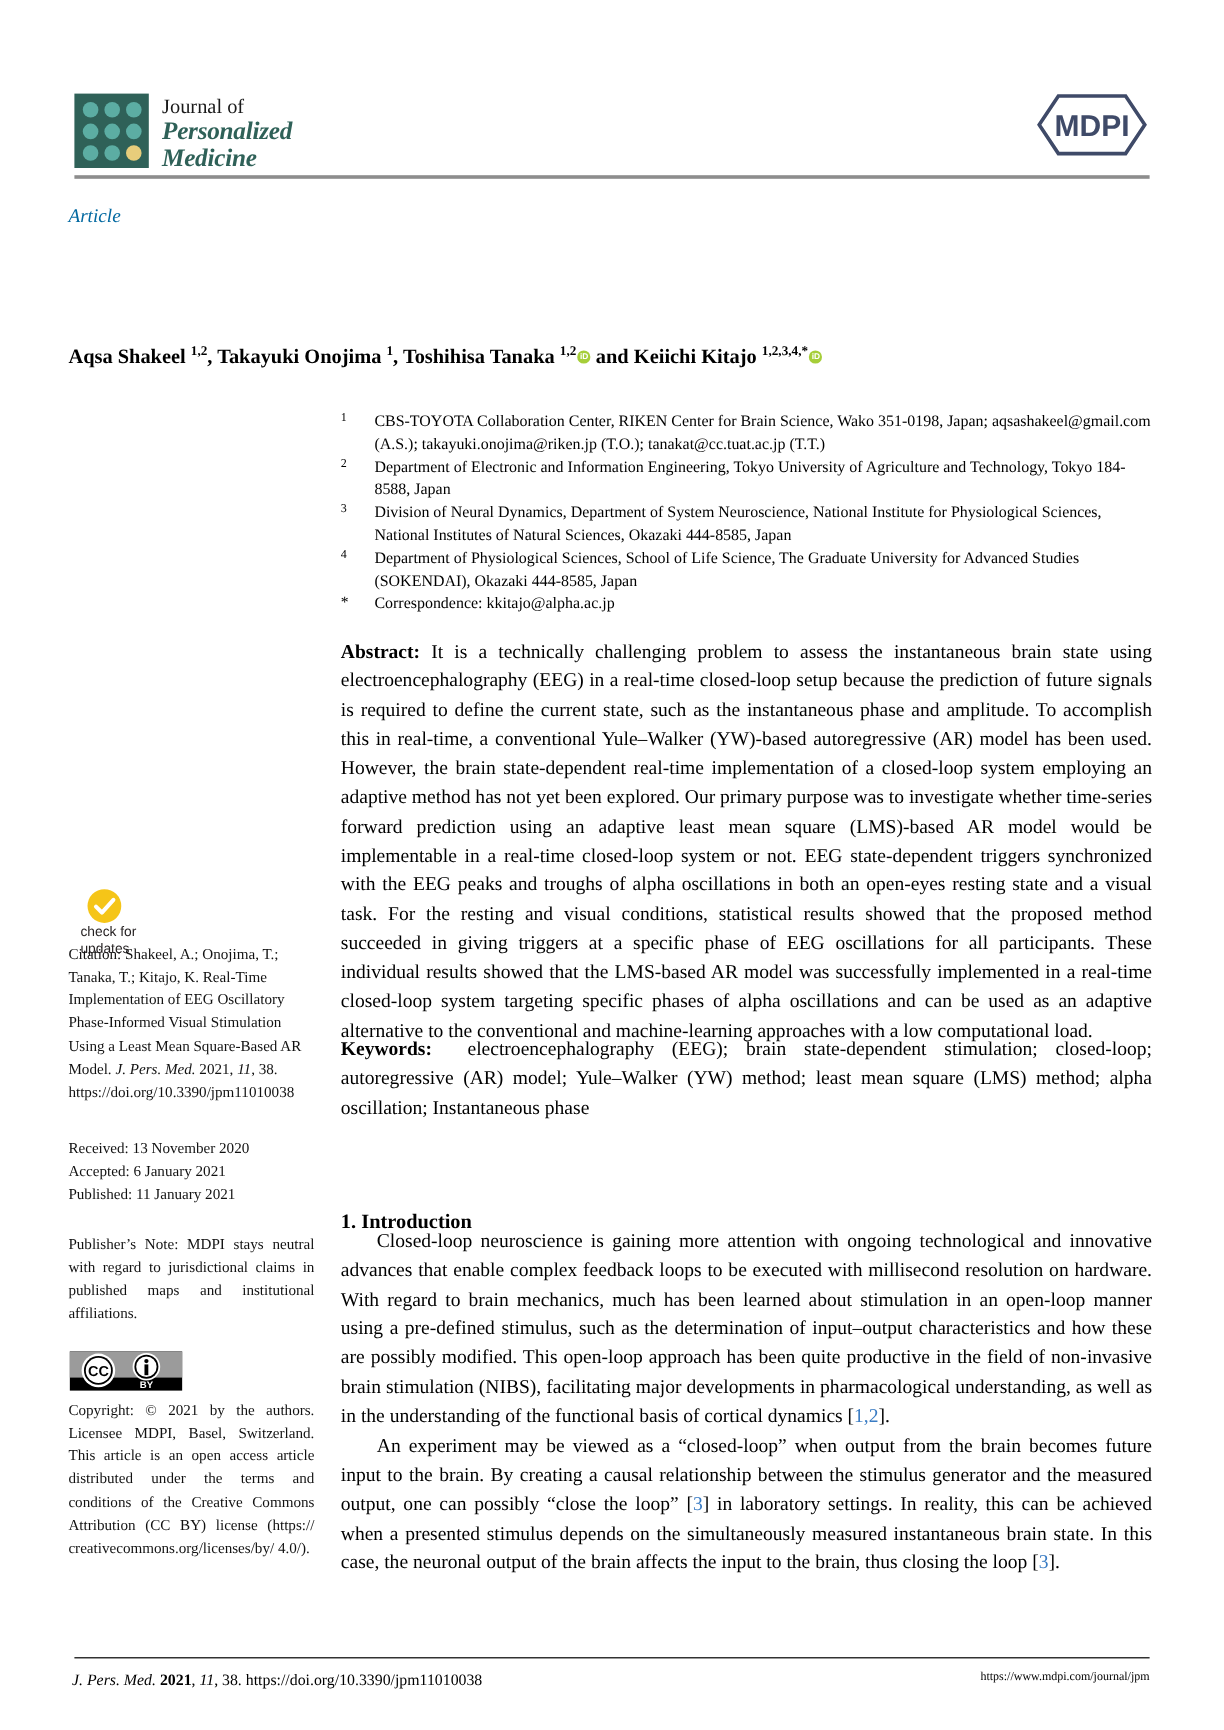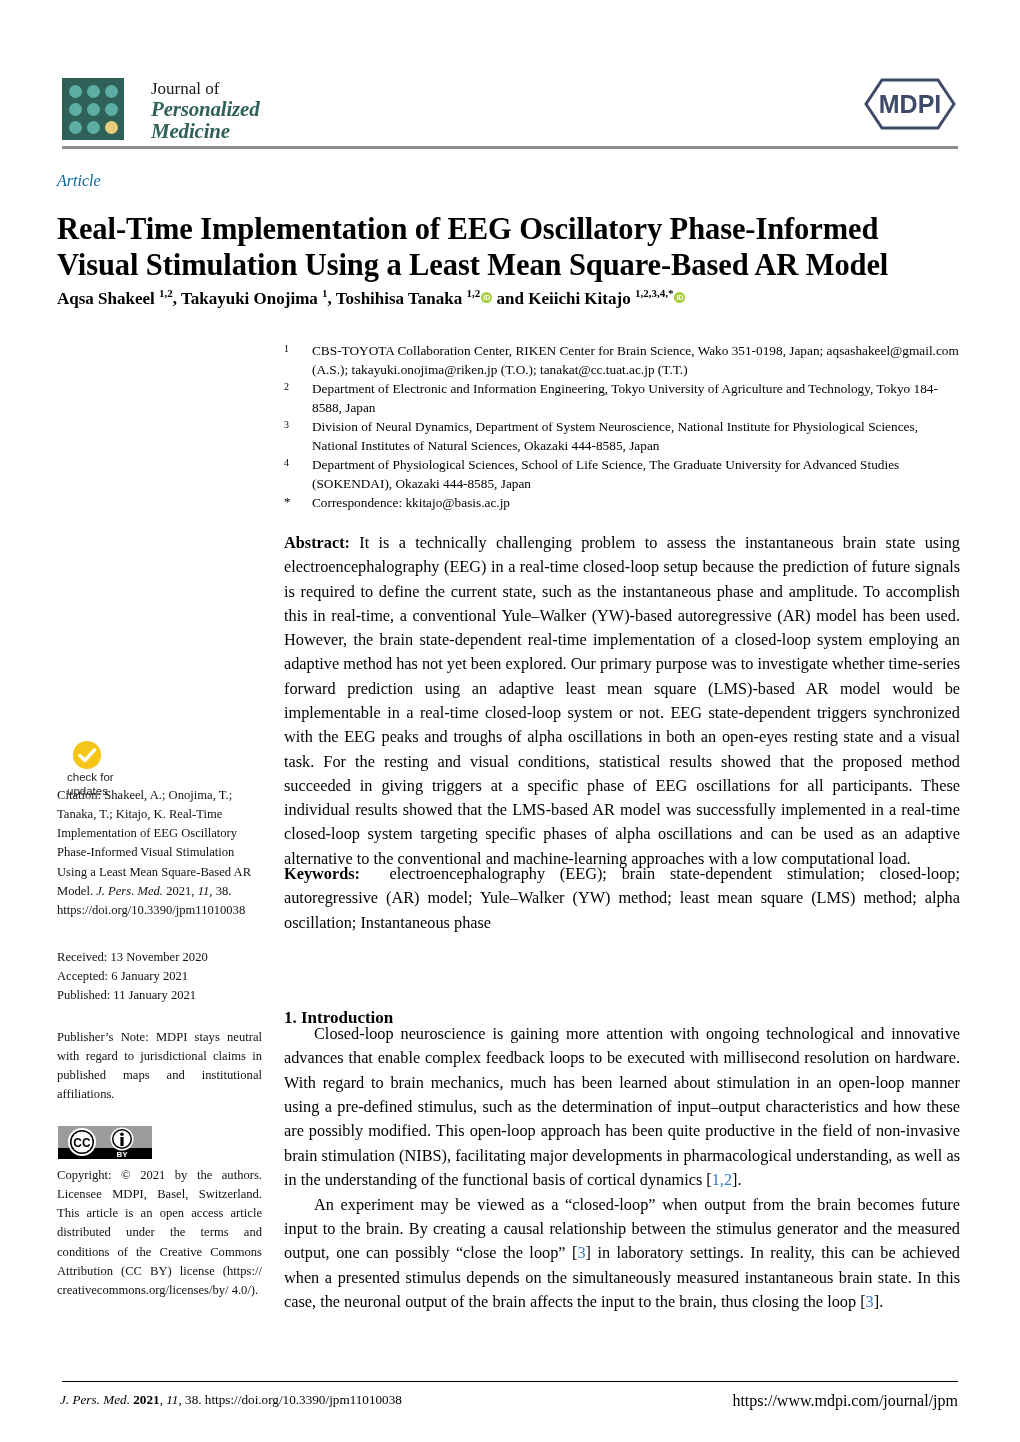--- a/index.html
+++ b/index.html
@@ -49,21 +49,21 @@
   .logo-dot {
     border-radius: 50%;
     background: #5cada3;
     width: 13px;
     height: 13px;
     justify-self: center;
     align-self: center;
   }
   .logo-dot.gold { background: #e7cd7b; }
   .logo-words {
-    margin-left: 27px;
+    margin-left: 11px;
     line-height: 1.06;
     padding-top: 2px;
   }
   .logo-line1 {
     font-size: 17px;
     color: #1a1a1a;
     font-family: "Liberation Serif", serif;
   }
   .logo-line2, .logo-line3 {
     font-size: 21px;
@@ -259,21 +259,21 @@
     top: 1392px;
     font-size: 13.2px;
     font-style: italic;
   }
   .footer-left .nonital { font-style: normal; }
   .footer-left b { font-weight: bold; font-style: normal; }
   .footer-right {
     position: absolute;
     right: 62px;
     top: 1392px;
-    font-size: 16px;
+    font-size: 10px;
   }
 </style>
 </head>
 <body>
 
 <div class="page">
 
   <div class="masthead">
 
     <div class="journal-logo">
@@ -299,21 +299,20 @@
       <svg width="96" height="60" viewBox="0 0 96 60" aria-hidden="true">
         <polygon points="20,6 76,6 92,30 76,54 20,54 4,30" fill="none" stroke="#3f4a68" stroke-width="3"></polygon>
         <text x="48" y="39" text-anchor="middle" font-family="Liberation Sans, sans-serif" font-size="25" font-weight="bold" fill="#3f4a68">MDPI</text>
       </svg>
     </div>
   </div>
 
   <div class="rule-top"></div>
 
   <div class="kicker">Article</div>
-  <h1 class="title">Real-Time Implementation of EEG Oscillatory Phase-Informed Visual Stimulation Using a Least Mean Square-Based AR Model</h1>
   <div class="authors">Aqsa Shakeel <sup>1,2</sup>, Takayuki Onojima <sup>1</sup>, Toshihisa Tanaka <sup>1,2</sup><span class="orcid">iD</span> and Keiichi Kitajo <sup>1,2,3,4,*</sup><span class="orcid">iD</span></div>
 
   <div class="affils">
     <div class="affil-row">
       <div class="affil-num">1</div>
       <div class="affil-text">CBS-TOYOTA Collaboration Center, RIKEN Center for Brain Science, Wako 351-0198, Japan; aqsashakeel@gmail.com (A.S.); takayuki.onojima@riken.jp (T.O.); tanakat@cc.tuat.ac.jp (T.T.)</div>
     </div>
     <div class="affil-row">
       <div class="affil-num">2</div>
       <div class="affil-text">Department of Electronic and Information Engineering, Tokyo University of Agriculture and Technology, Tokyo 184-8588, Japan</div>
@@ -321,21 +320,21 @@
     <div class="affil-row">
       <div class="affil-num">3</div>
       <div class="affil-text">Division of Neural Dynamics, Department of System Neuroscience, National Institute for Physiological Sciences, National Institutes of Natural Sciences, Okazaki 444-8585, Japan</div>
     </div>
     <div class="affil-row">
       <div class="affil-num">4</div>
       <div class="affil-text">Department of Physiological Sciences, School of Life Science, The Graduate University for Advanced Studies (SOKENDAI), Okazaki 444-8585, Japan</div>
     </div>
     <div class="affil-row">
       <div class="affil-num star">*</div>
-      <div class="affil-text">Correspondence: kkitajo@basis.ac.jp</div>
+      <div class="affil-text">Correspondence: kkitajo@alpha.ac.jp</div>
     </div>
   </div>
 
   <div class="abstract">
     <b>Abstract:</b>
     <span>It is a technically challenging problem to assess the instantaneous brain state using electroencephalography (EEG) in a real-time closed-loop setup because the prediction of future signals is required to define the current state, such as the instantaneous phase and amplitude. To accomplish this in real-time, a conventional Yule–Walker (YW)-based autoregressive (AR) model has been used. However, the brain state-dependent real-time implementation of a closed-loop system employing an adaptive method has not yet been explored. Our primary purpose was to investigate whether time-series forward prediction using an adaptive least mean square (LMS)-based AR model would be implementable in a real-time closed-loop system or not. EEG state-dependent triggers synchronized with the EEG peaks and troughs of alpha oscillations in both an open-eyes resting state and a visual task. For the resting and visual conditions, statistical results showed that the proposed method succeeded in giving triggers at a specific phase of EEG oscillations for all participants. These individual results showed that the LMS-based AR model was successfully implemented in a real-time closed-loop system targeting specific phases of alpha oscillations and can be used as an adaptive alternative to the conventional and machine-learning approaches with a low computational load.</span>
   </div>
 
   <div class="keywords">
     <b>Keywords:</b>&nbsp;

